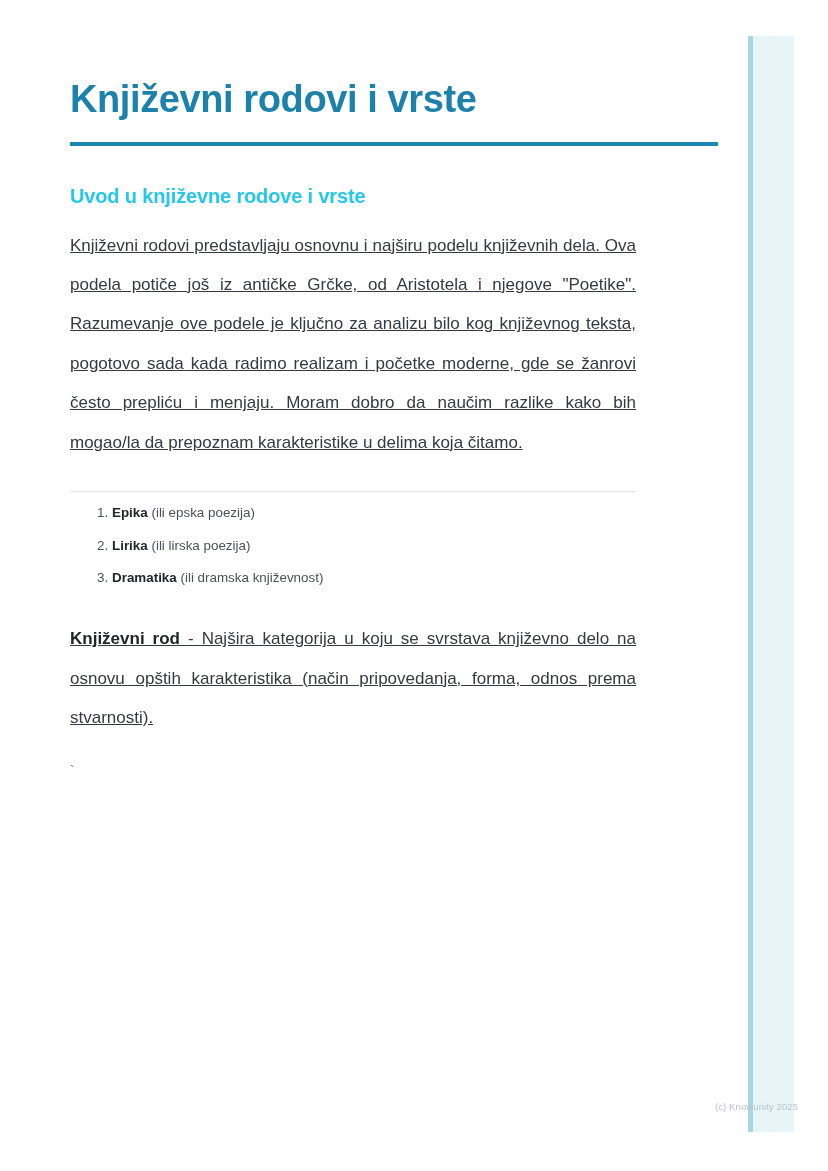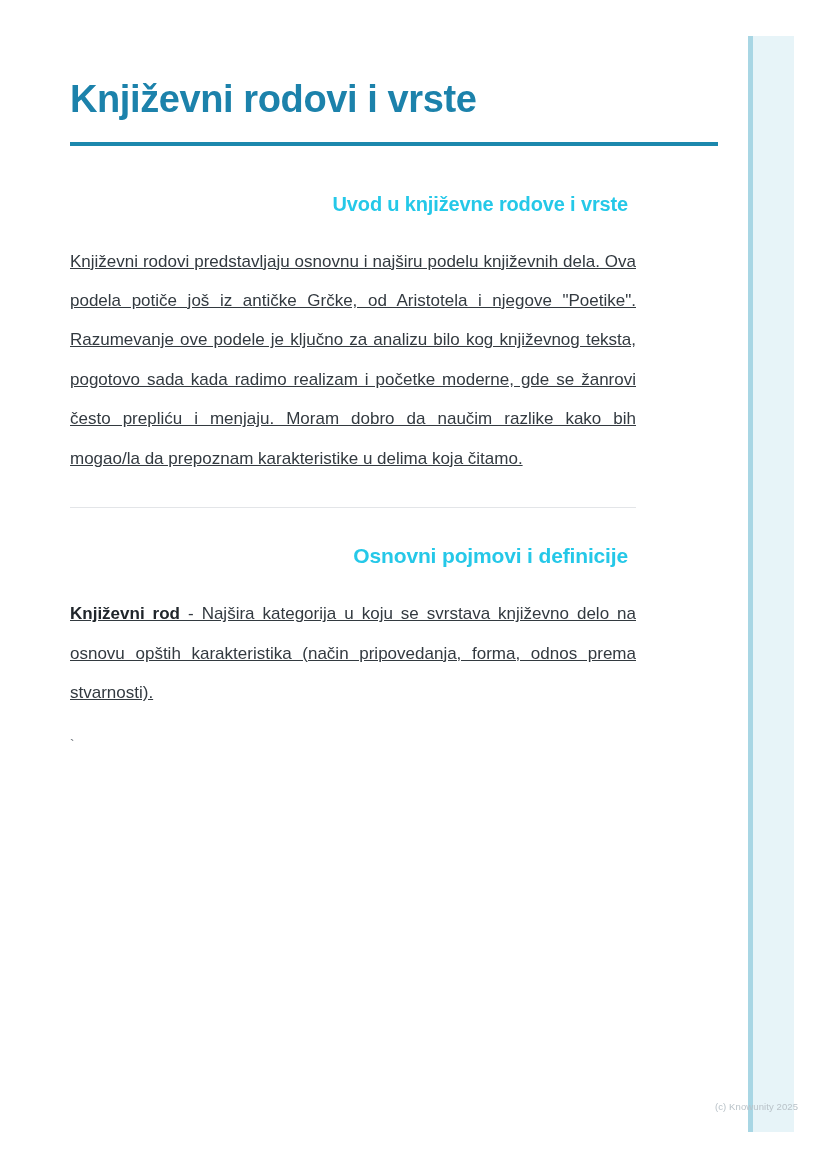--- a/index.html
+++ b/index.html
@@ -55,27 +55,26 @@
     font-family: "Liberation Sans", sans-serif;
   }
   .title-rule {
     margin-top: 21px;
     width: 648px;
     height: 4px;
     background: #1c88ad;
   }
 
   .section-heading {
-    margin: 8px;
+    margin: 0;
     font-size: 20px;
     font-weight: bold;
     letter-spacing: -0.15px;
     color: #25c8e8;
     font-family: "Liberation Sans", sans-serif;
-    text-align: right;
   }
   .sh-1 { padding-top: 39px; }
   .sh-2 { padding-top: 28px; font-size: 21px; }
 
   p.body {
     margin: 0;
     padding-top: 18px;
     font-size: 17px;
     line-height: 2.32;
     color: #333a40;
@@ -139,23 +138,27 @@
 
     <h1 class="doc-title">Književni rodovi i vrste</h1>
     <div class="title-rule"></div>
 
     <h2 class="section-heading sh-1">Uvod u književne rodove i vrste</h2>
 
     <p class="body">Književni rodovi predstavljaju osnovnu i najširu podelu književnih dela. Ova podela potiče još iz antičke Grčke, od Aristotela i njegove "Poetike". Razumevanje ove podele je ključno za analizu bilo kog književnog teksta, pogotovo sada kada radimo realizam i početke moderne, gde se žanrovi često prepliću i menjaju. Moram dobro da naučim razlike kako bih mogao/la da prepoznam karakteristike u delima koja čitamo.</p>
 
     <div class="divider"></div>
 
-    <h2 class="section-heading sh-2">Osnovni pojmovi i definicije</h2>
 
 
+    <ol class="roda">
+      <li><b>Epika</b><span> (ili epska poezija)</span></li>
+      <li><b>Lirika</b><span> (ili lirska poezija)</span></li>
+      <li><b>Dramatika</b><span> (ili dramska književnost)</span></li>
+    </ol>
 
 
     <p class="body"><b>Književni rod</b><span> - Najšira kategorija u koju se svrstava književno delo na osnovu opštih karakteristika (način pripovedanja, forma, odnos prema stvarnosti).</span></p>
 
 
     <div class="tick-mark">`</div>
 
   </div>
 
   <div class="footer-credit">(c) Knowunity 2025</div>

